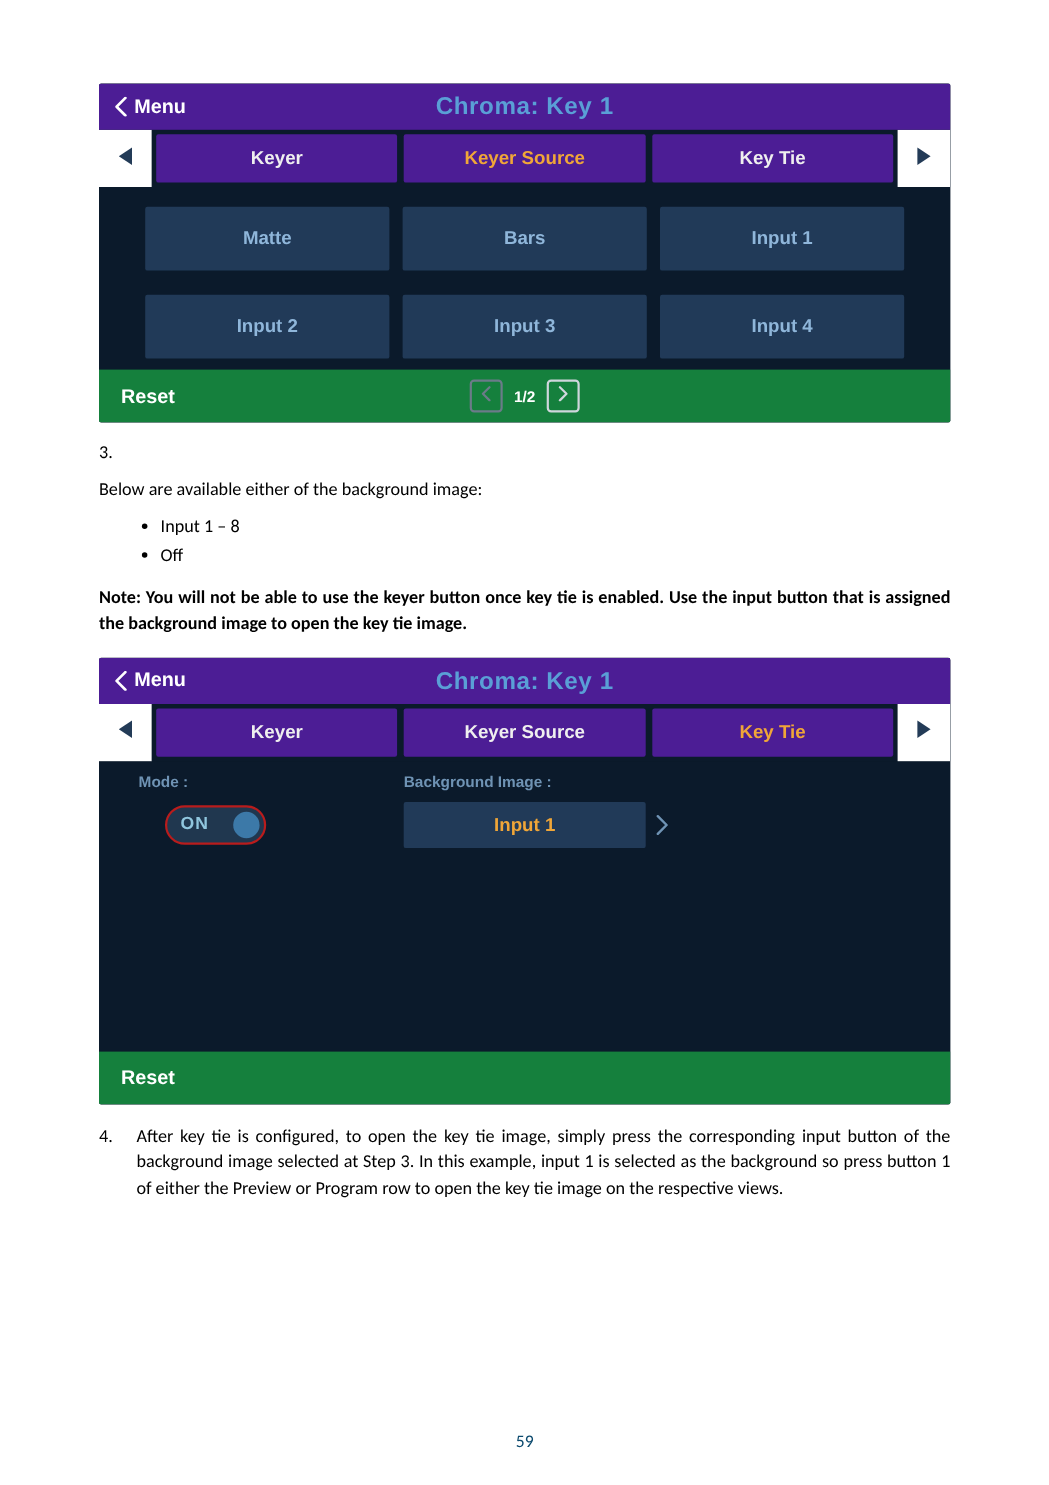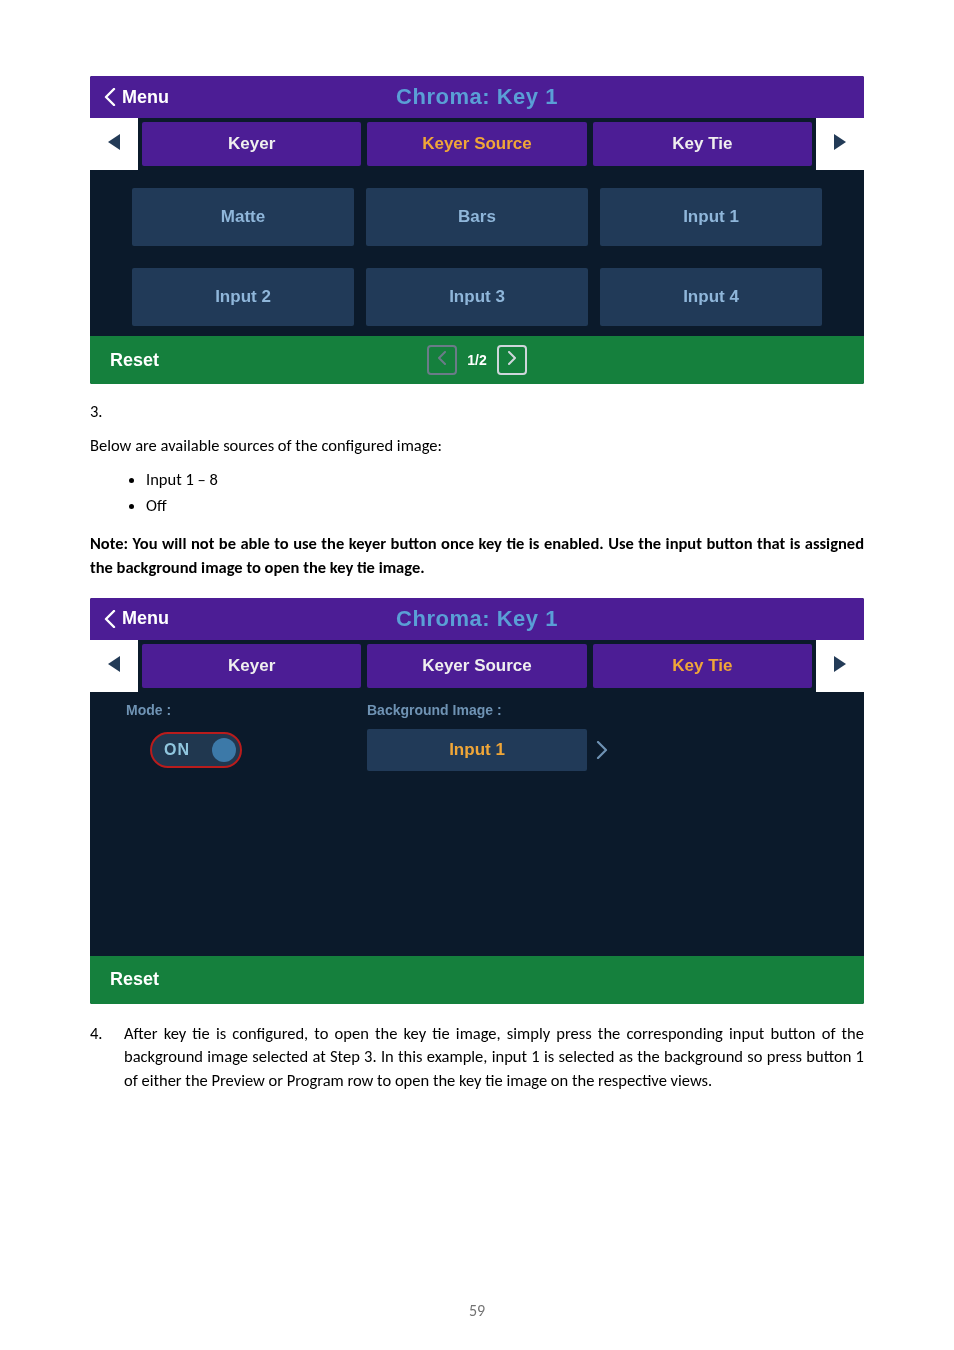--- a/index.html
+++ b/index.html
@@ -243,21 +243,21 @@
   }
   .para { margin: 10px 0; }
   .just { text-align: justify; }
 
   .page-number {
     position: absolute;
     left: 0; right: 0;
     bottom: 30px;
     text-align: center;
     font-size: 16px;
-    color: #737373;
+    color: #0c4a6e;
   }
 </style>
 </head>
 <body>
 
 <div class="page">
 
   <div class="panel">
 
     <div class="titlebar">
@@ -346,21 +346,21 @@
       </div>
     </div>
   </div>
 
   <div class="prose">
 
     <div class="num-item">
       <span class="n">3.</span>
     </div>
 
-    <div class="para">Below are available sources of the configured image:</div>
+    <div class="para">Below are available either of the background image:</div>
 
     <ul class="bullets">
       <li>Input 1 – 8</li>
       <li>Off</li>
     </ul>
 
     <div class="note">Note: You will not be able to use the keyer button once key tie is enabled. Use the input button that is assigned the background image to open the key tie image.</div>
   </div>
 
   <div class="panel">

